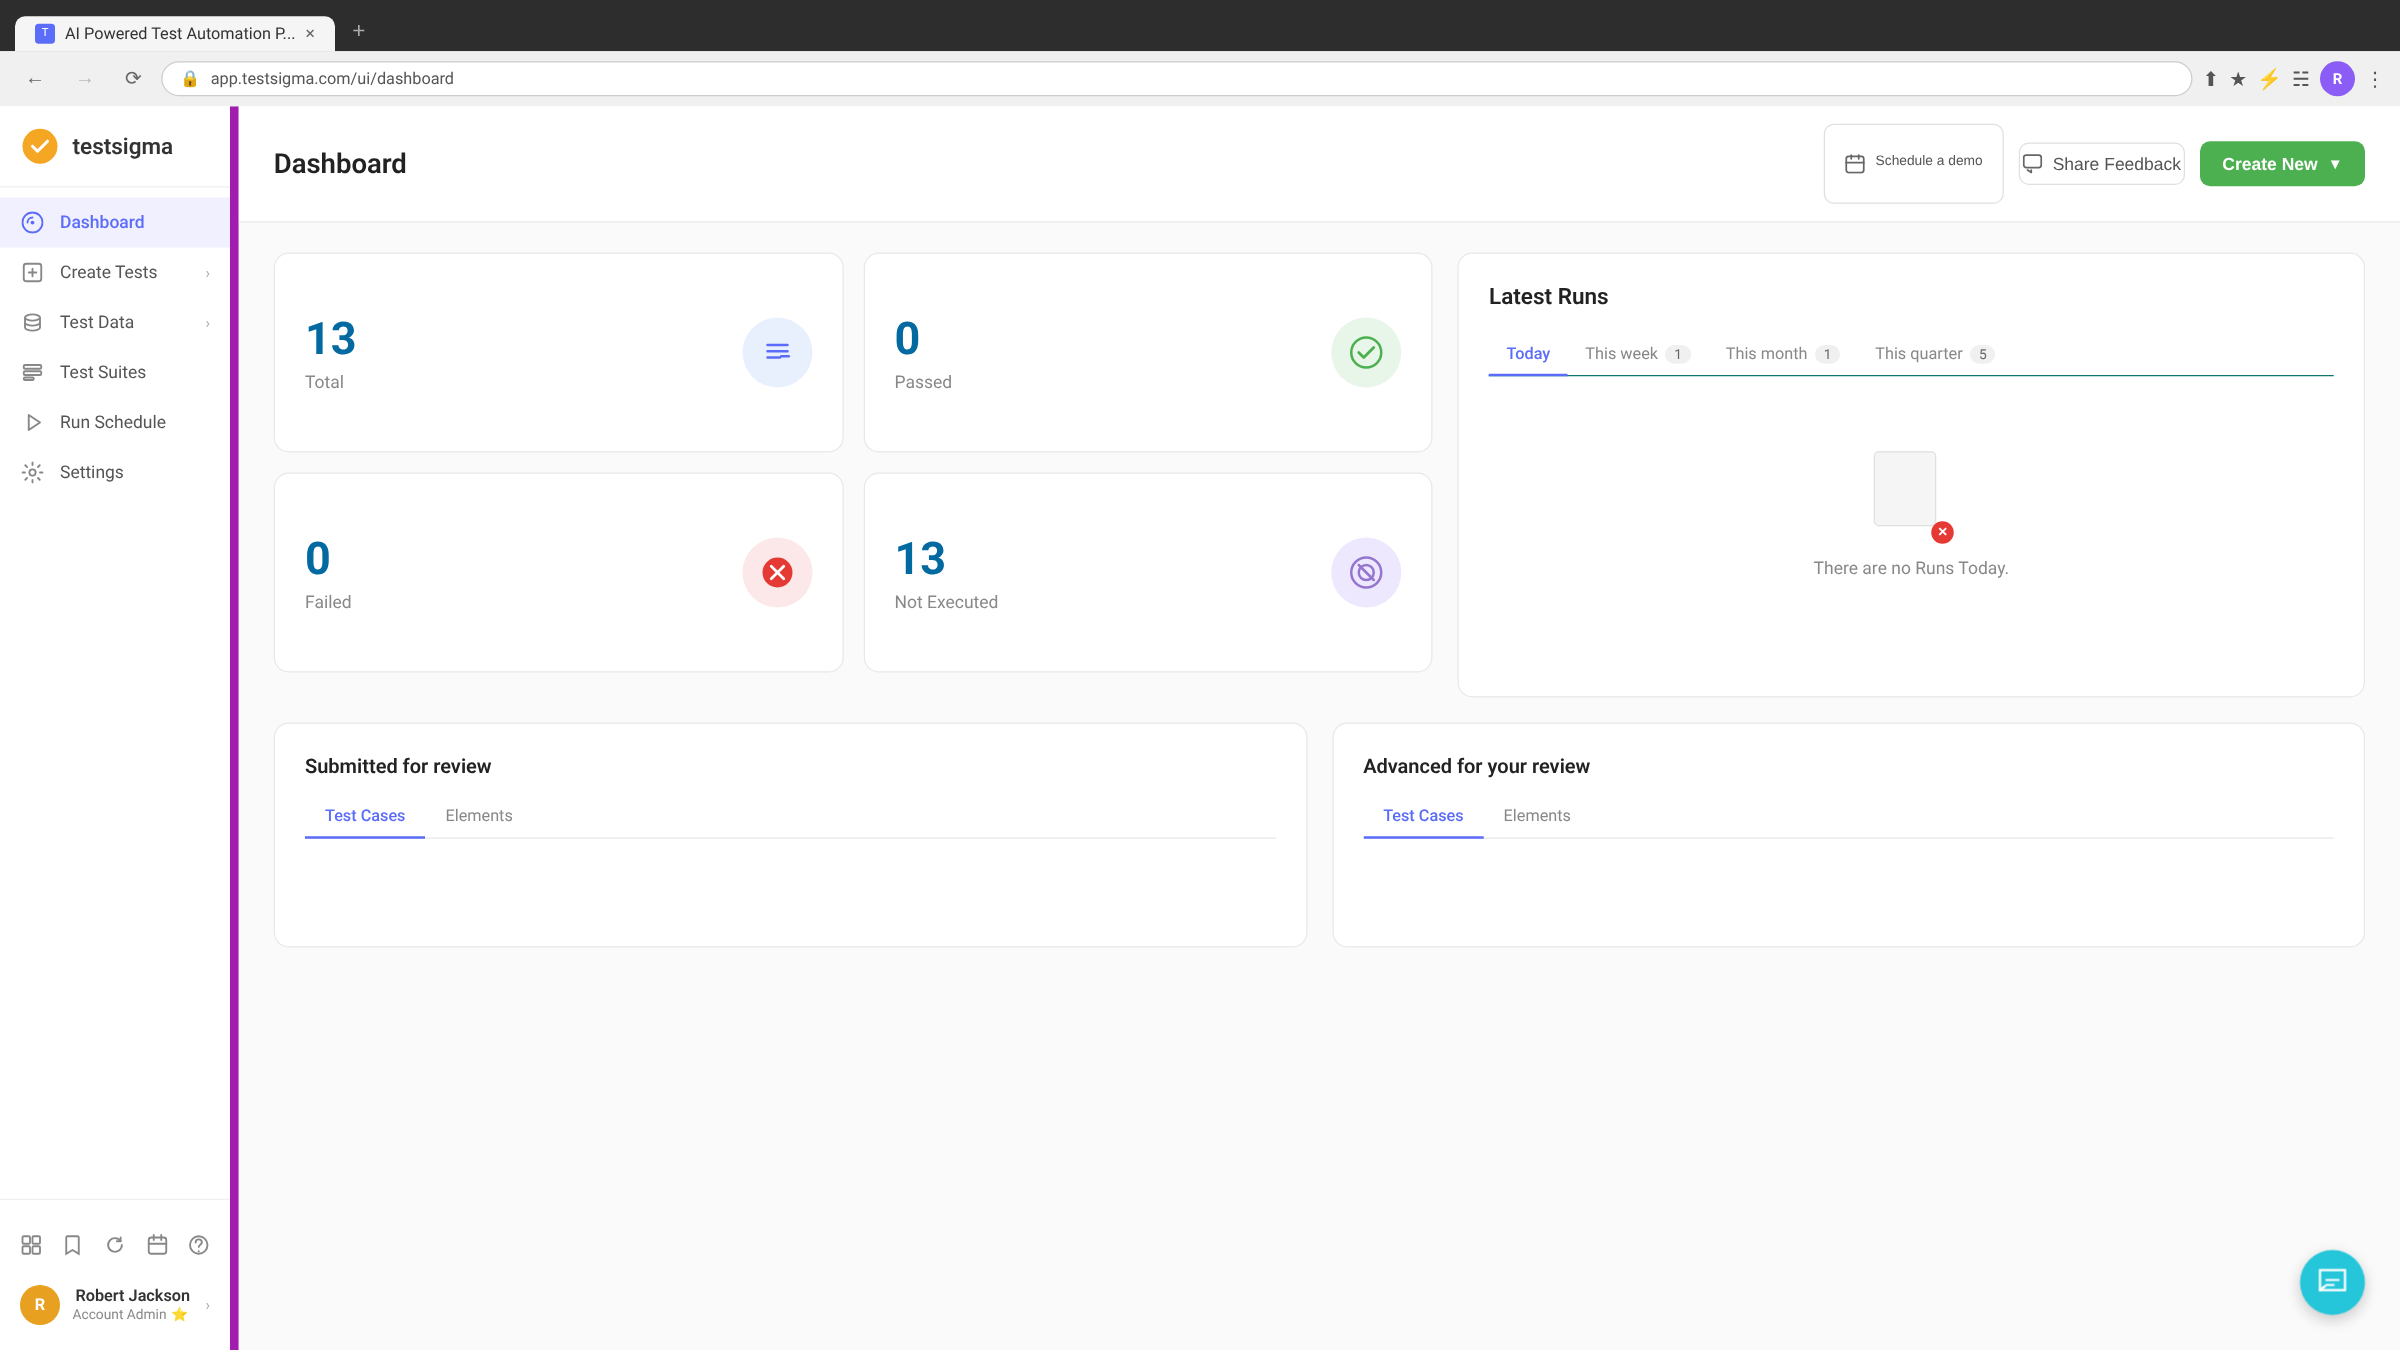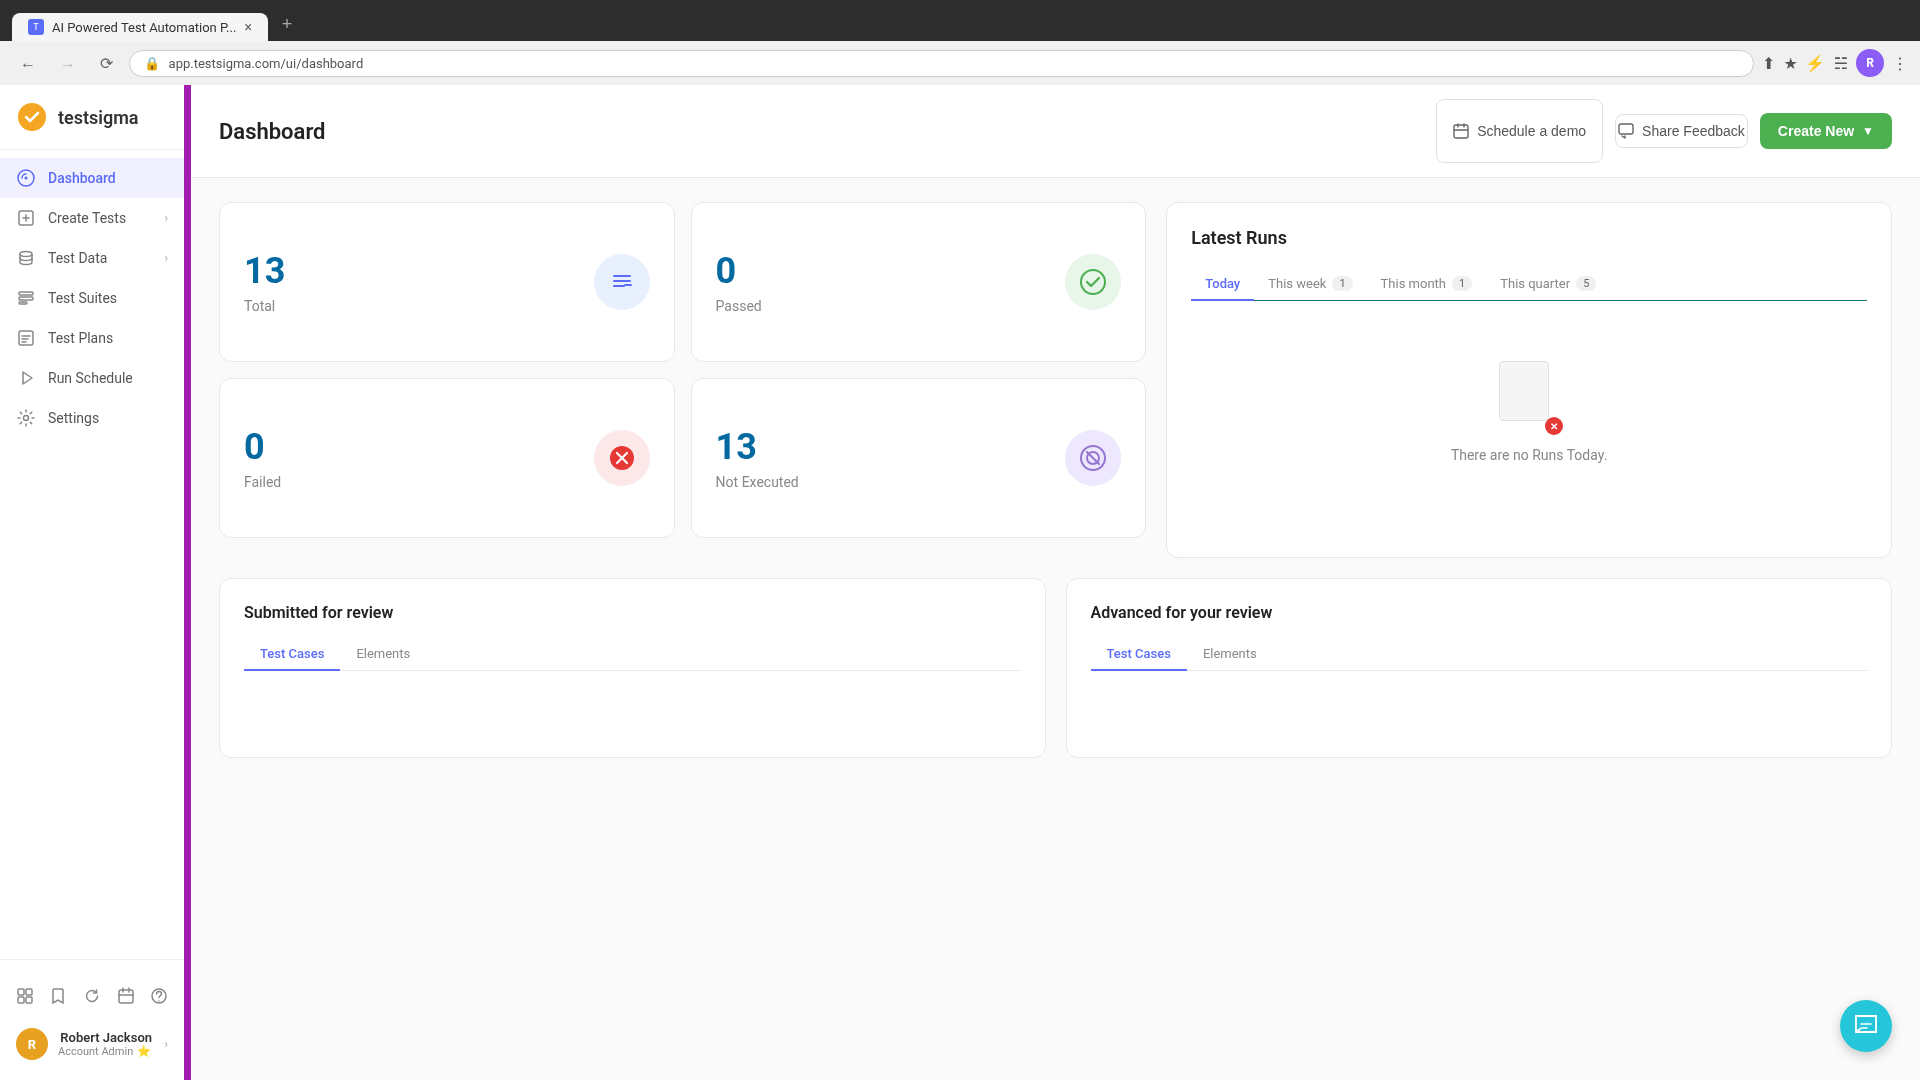--- a/index.html
+++ b/index.html
@@ -46,21 +46,21 @@
     .user-info { flex: 1; }
     .user-name { font-size: 13px; font-weight: 600; color: #333; }
     .user-role { font-size: 11px; color: #888; display: flex; align-items: center; gap: 4px; }
     .user-chevron { color: #aaa; font-size: 12px; }
 
     
     .main { flex: 1; display: flex; flex-direction: column; overflow: hidden; background: #fafafa; }
     .main-header { background: white; border-bottom: 1px solid #e8e8e8; padding: 14px 28px; display: flex; align-items: center; justify-content: space-between; }
     .page-title { font-size: 22px; font-weight: 600; color: #222; }
     .header-actions { display: flex; align-items: center; gap: 12px; }
-    .btn-schedule { background: none; border: 1px solid #e0e0e0; border-radius: 8px; padding: 23px 16px; font-size: 14px; color: #555; cursor: pointer; display: flex; align-items: flex-start; gap: 8px; }
+    .btn-schedule { background: none; border: 1px solid #e0e0e0; border-radius: 8px; padding: 23px 16px; font-size: 11px; color: #555; cursor: pointer; display: flex; align-items: flex-start; gap: 8px; }
     .btn-feedback { background: none; border: 1px solid #e0e0e0; border-radius: 8px; padding: 8px 2px; font-size: 14px; color: #555; cursor: pointer; display: flex; align-items: center; gap: 8px; }
     .btn-create { background: #4caf50; color: white; border: none; border-radius: 8px; padding: 10px 18px; font-size: 14px; font-weight: 600; cursor: pointer; display: flex; align-items: center; gap: 8px; }
     .btn-create .chevron { font-size: 12px; }
 
     
     .dashboard-content { flex: 1; overflow-y: auto; padding: 24px 28px; }
     .top-grid { display: grid; grid-template-columns: 1fr 1fr 1.6fr; gap: 20px; margin-bottom: 20px; }
     .stats-grid { display: grid; grid-template-rows: 1fr 1fr; gap: 16px; }
 
     
@@ -183,29 +183,20 @@
         <span class="nav-icon-el">
           <svg width="18" height="18" viewBox="0 0 18 18" fill="none">
             <rect x="2" y="3" width="14" height="3" rx="1" stroke="#888" stroke-width="1.5"></rect>
             <rect x="2" y="8" width="14" height="3" rx="1" stroke="#888" stroke-width="1.5"></rect>
             <rect x="2" y="13" width="8" height="2" rx="1" stroke="#888" stroke-width="1.5"></rect>
           </svg>
         </span>
         <span>Test Suites</span>
       </div>
 
-      <div class="nav-item">
-        <span class="nav-icon-el">
-          <svg width="18" height="18" viewBox="0 0 18 18" fill="none">
-            <rect x="2" y="2" width="14" height="14" rx="2" stroke="#888" stroke-width="1.5"></rect>
-            <path d="M5 7h8M5 10h6M5 13h4" stroke="#888" stroke-width="1.5" stroke-linecap="round"></path>
-          </svg>
-        </span>
-        <span>Test Plans</span>
-      </div>
 
       <div class="nav-item">
         <span class="nav-icon-el">
           <svg width="18" height="18" viewBox="0 0 18 18" fill="none">
             <path d="M6 3l9 6-9 6V3z" stroke="#888" stroke-width="1.5" stroke-linejoin="round"></path>
           </svg>
         </span>
         <span>Run Schedule</span>
       </div>
 

